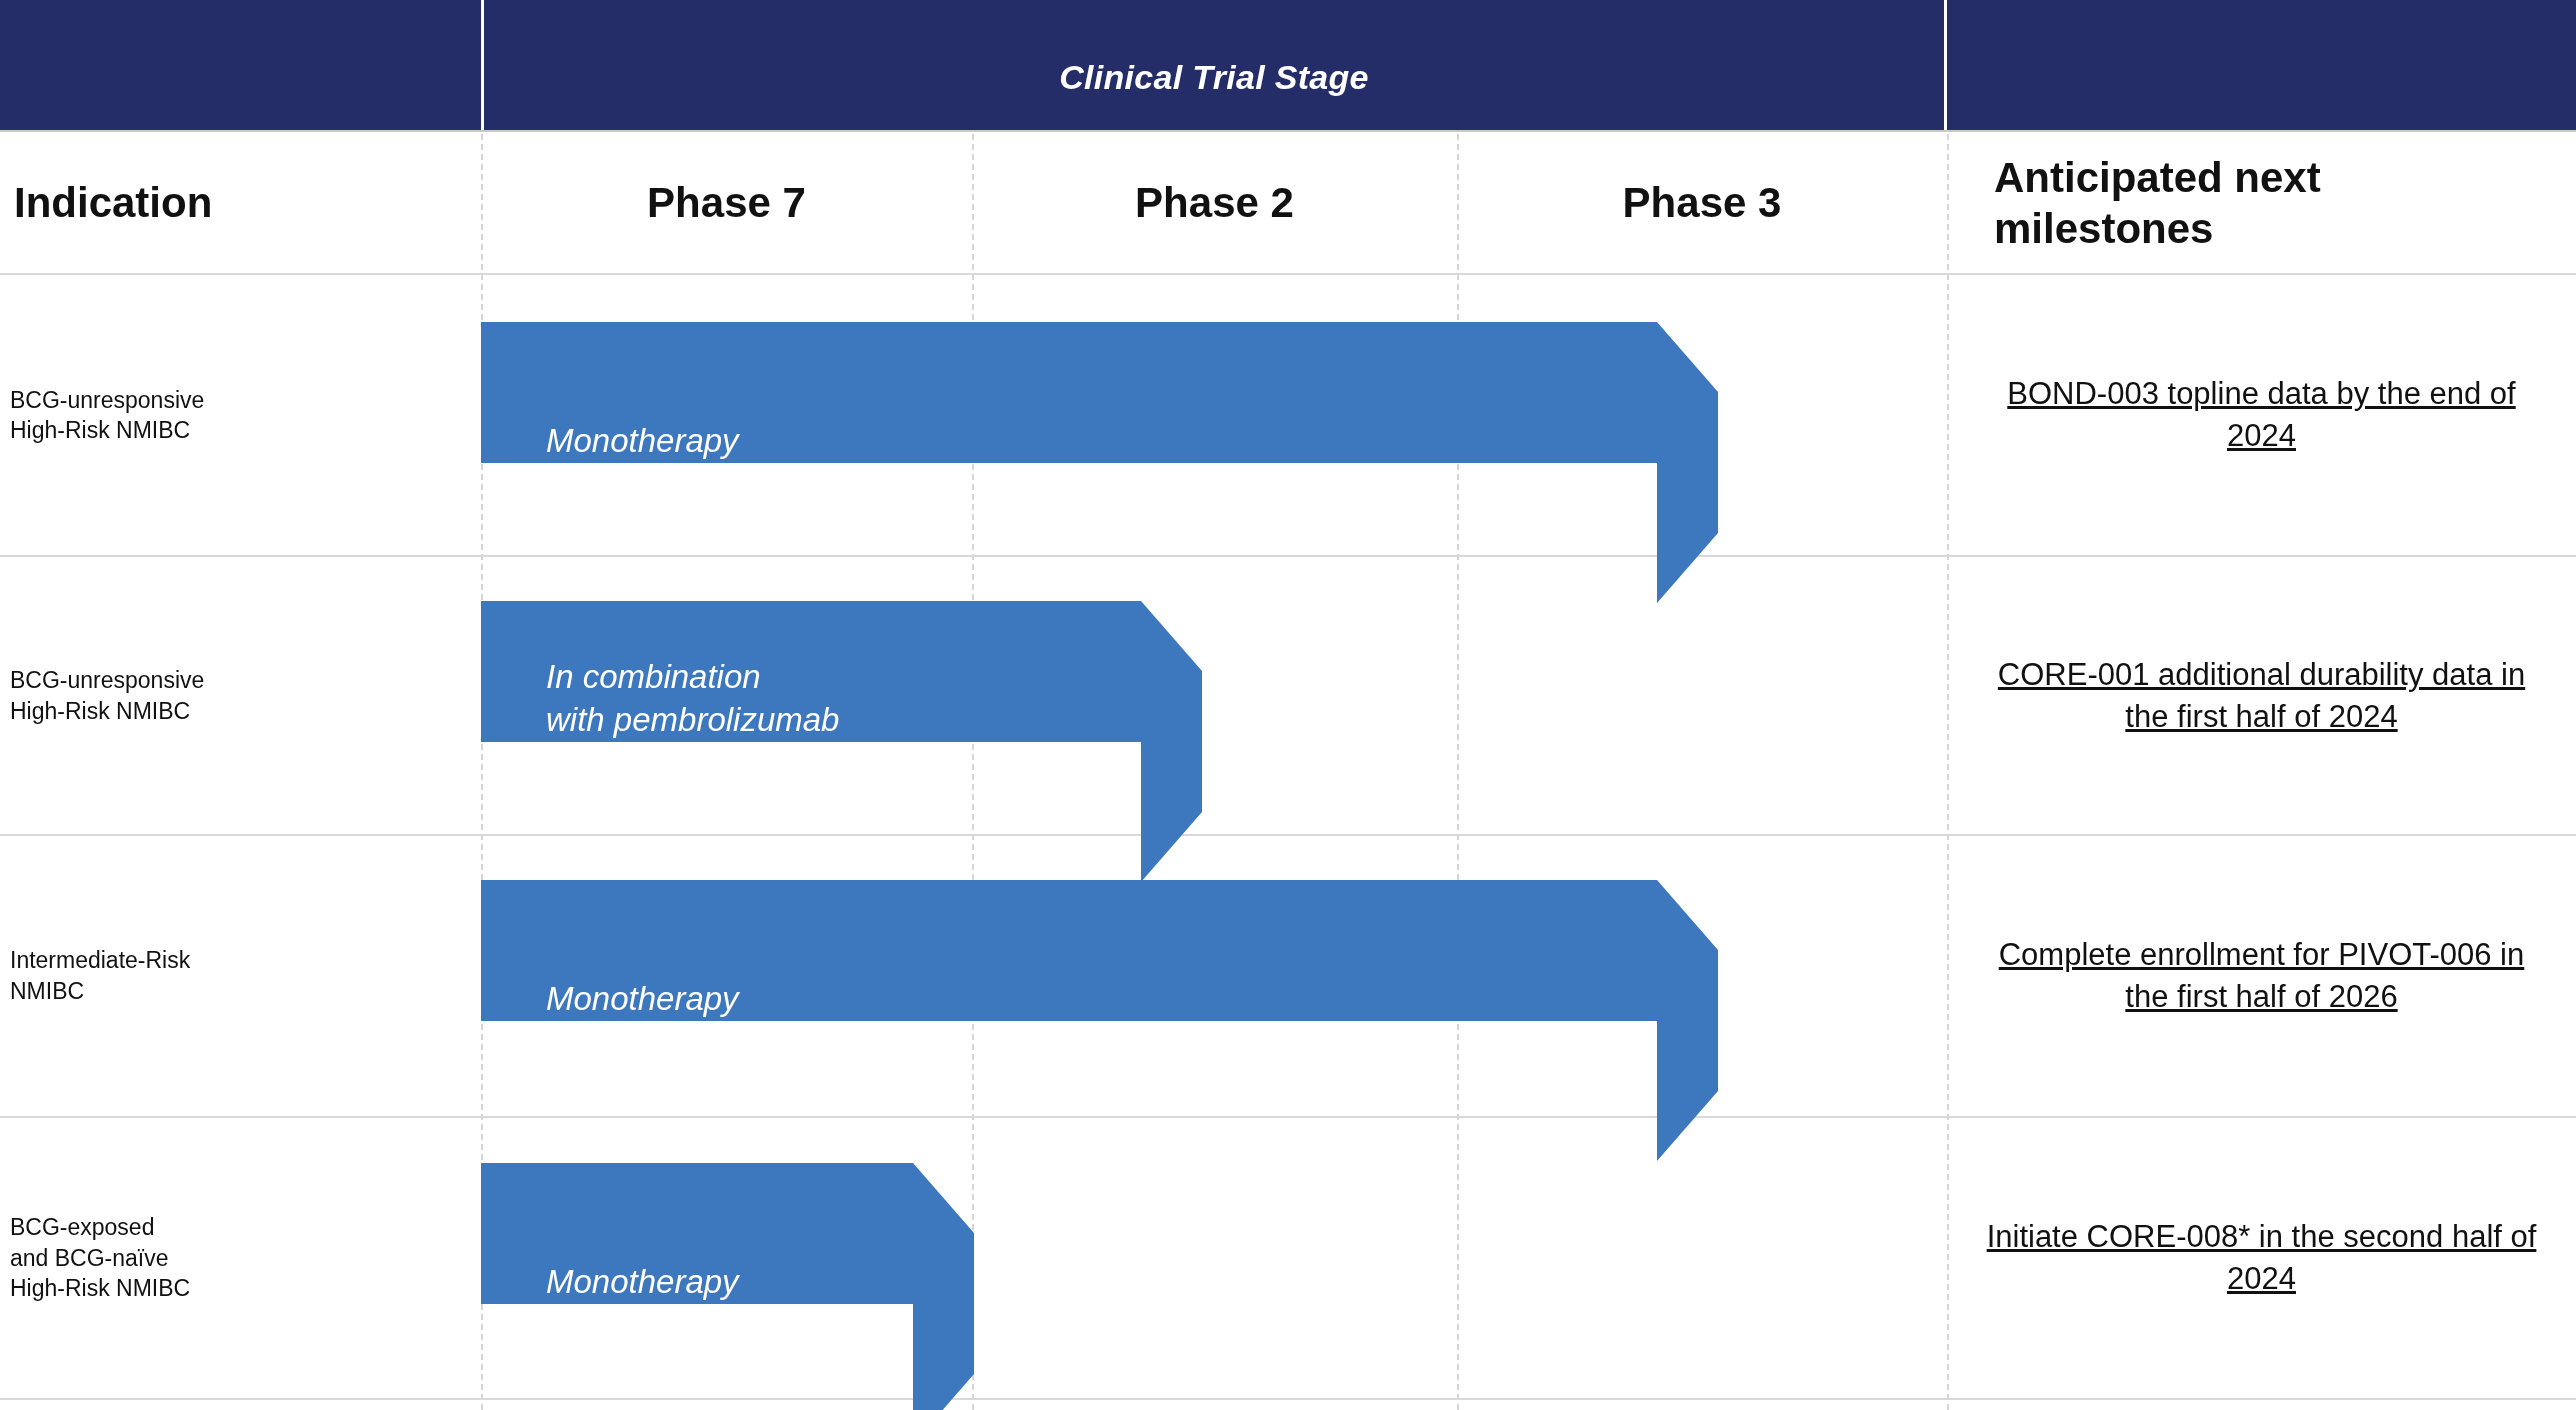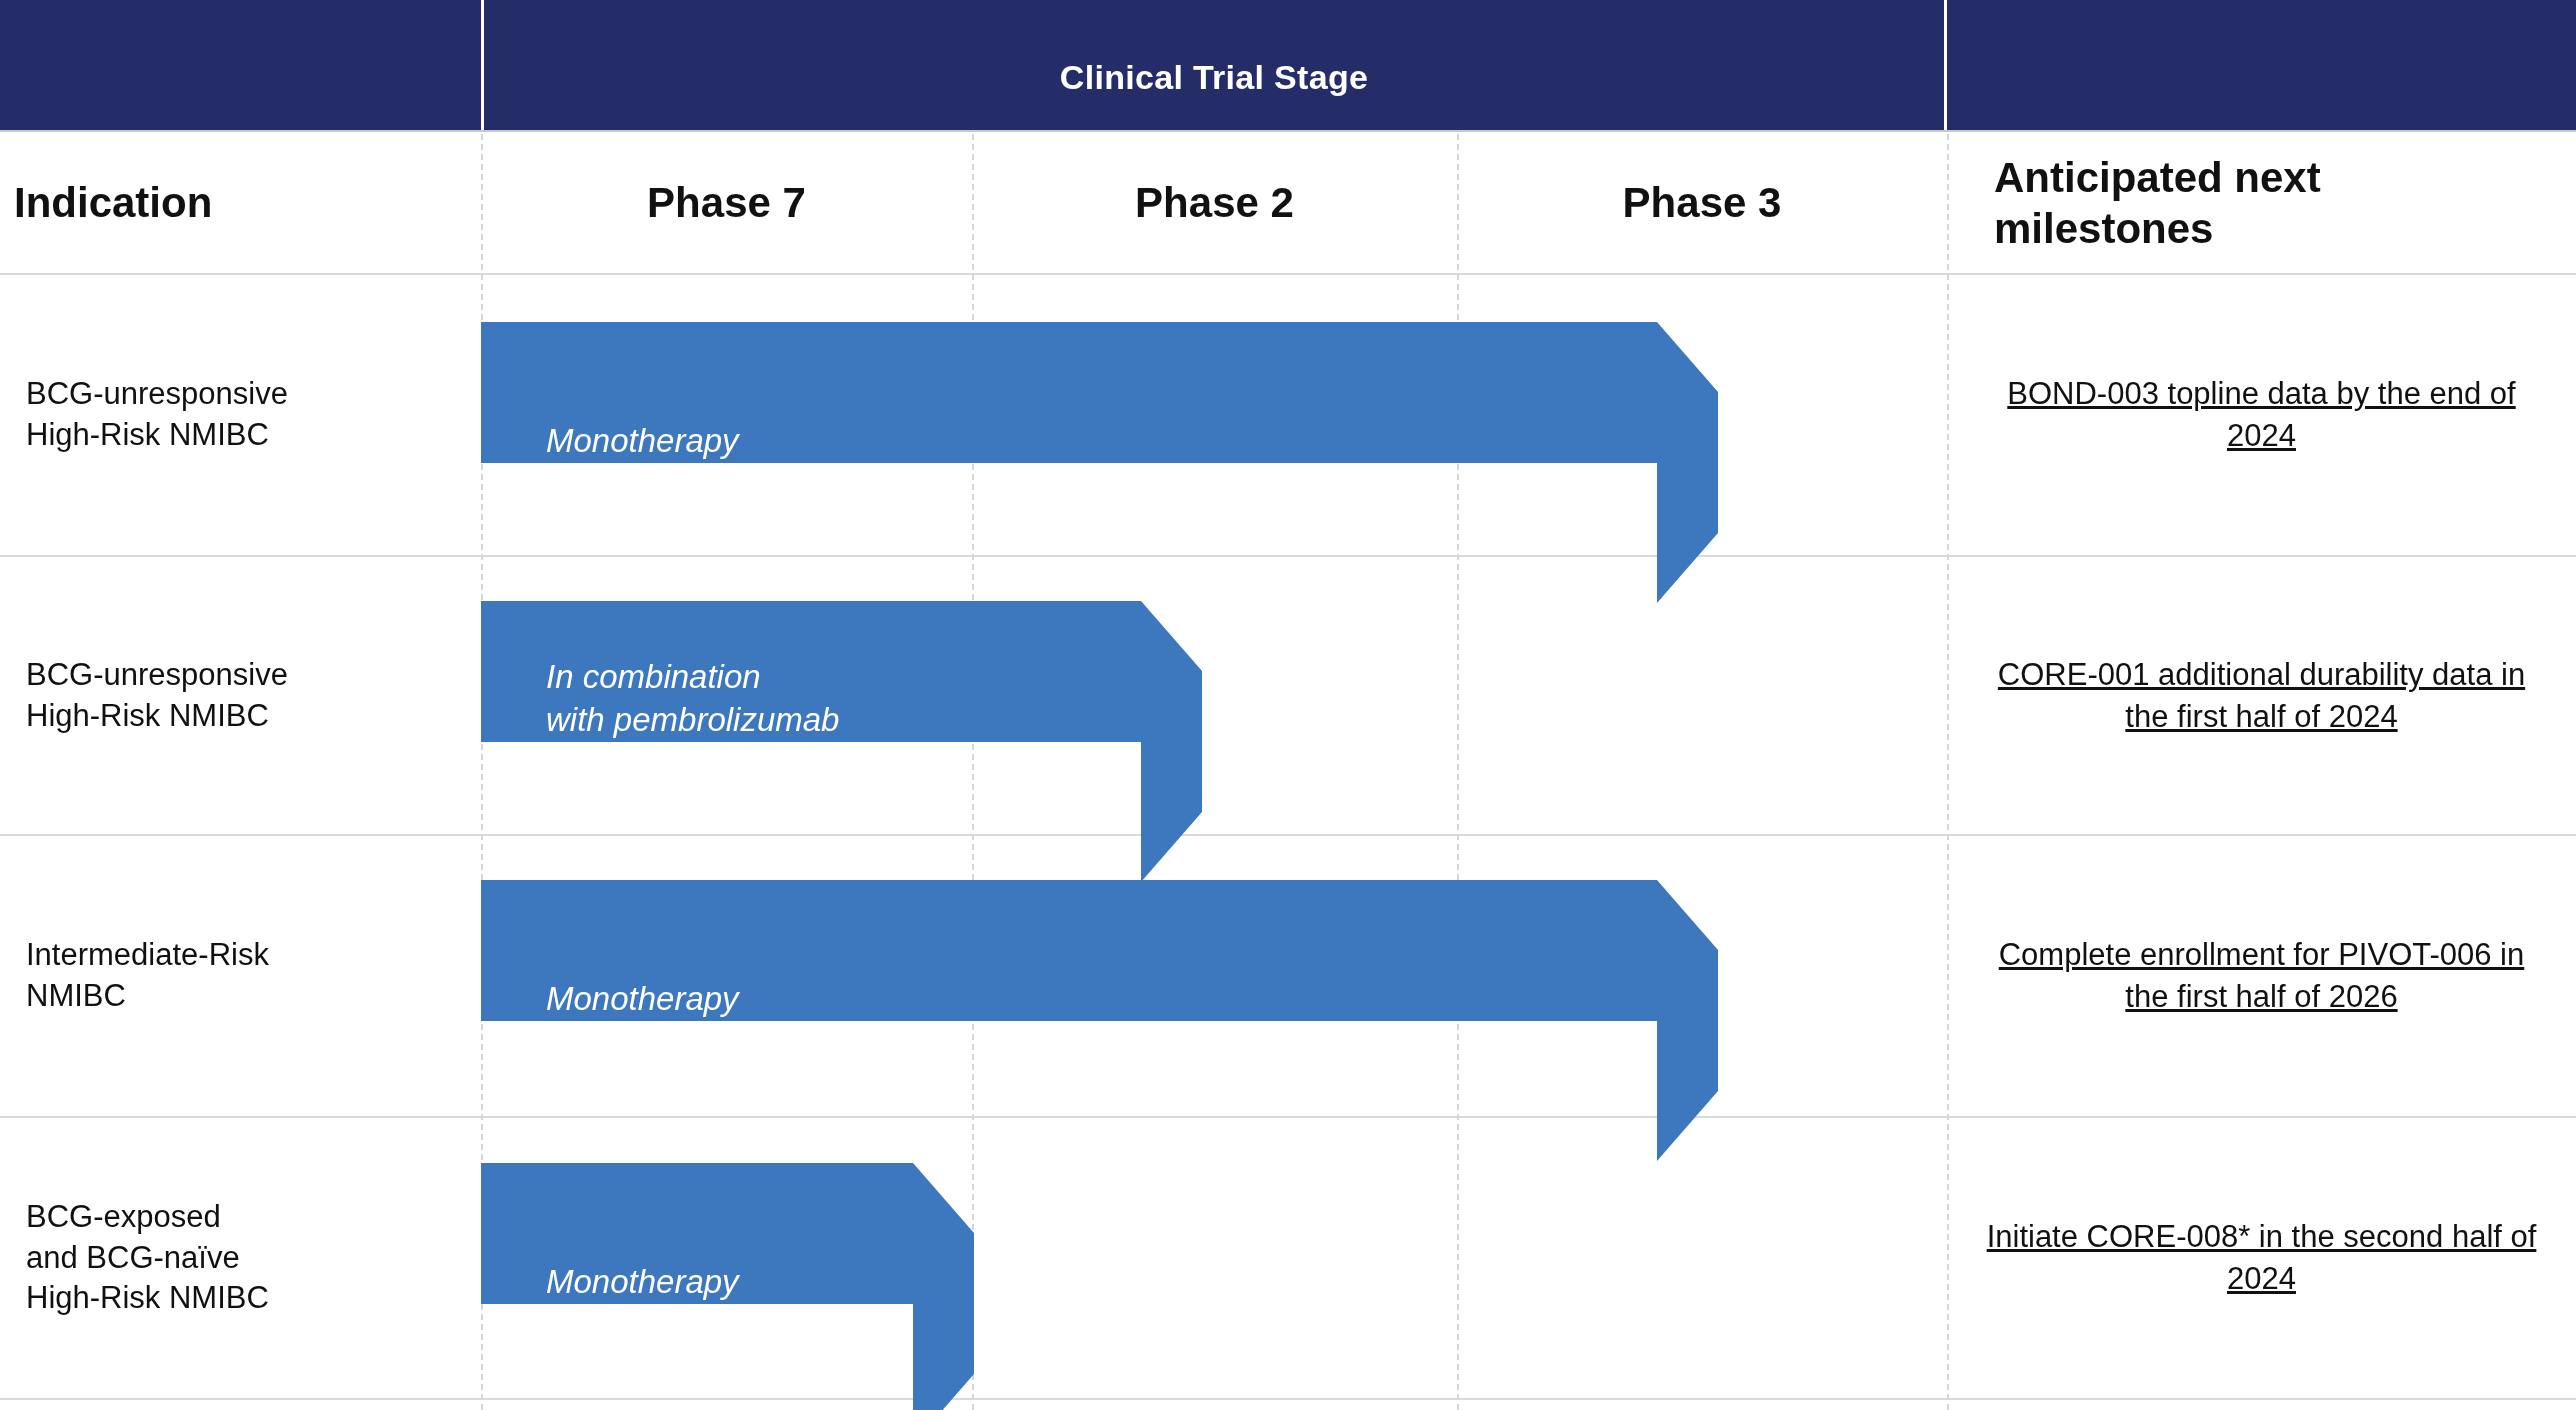--- a/index.html
+++ b/index.html
@@ -8,21 +8,21 @@
 
   #pipeline-table{position:relative;width:2576px;height:1411px;box-sizing:border-box;}
 
   
   .navy-band{position:absolute;left:0;top:0;height:131px;background:var(--navy);}
   .navy-left   {left:0px;    width:481px;}
   .navy-center {left:484px;  width:1460px;}
   .navy-right  {left:1947px; width:629px;}
   .navy-title{position:absolute;left:484px;top:0;width:1460px;height:155px;
               display:flex;align-items:center;justify-content:center;
-              color:#ffffff;font-size:34px;font-weight:bold;letter-spacing:0.3px;}
+              color:#ffffff;font-size:34px;font-weight:bold;letter-spacing:0.3px;font-style:italic;}
 
   
   .head-row{position:absolute;left:0;top:131px;width:2576px;height:144px;}
   .head-cell{position:absolute;top:0;height:144px;display:flex;align-items:center;
              font-size:42px;font-weight:bold;color:#111111;line-height:1.22;}
   .head-indication{left:0;width:481px;justify-content:flex-start;padding-left:14px;box-sizing:border-box;}
   .head-p1{left:482px;width:489px;justify-content:center;}
   .head-p2{left:972px;width:485px;justify-content:center;}
   .head-p3{left:1457px;width:490px;justify-content:center;}
   .head-ms{left:1947px;width:629px;justify-content:center;text-align:left;
@@ -32,22 +32,22 @@
   .hrule{position:absolute;left:0;width:2576px;height:2.3px;background:#c9c9cc;}
   .hrule.light{background:#d9d9dc;height:1.6px;}
 
   
   .vdash{position:absolute;top:134px;height:1276px;width:0;
          border-left:2.3px dashed #d6d6d9;}
 
   
   .row{position:absolute;left:0;width:2576px;}
   .cell-indication{position:absolute;left:0;width:468px;top:0;height:100%;
-                   display:flex;align-items:center;padding-left:26px;box-sizing:border-box;
-                   font-size:31px;line-height:1.32;color:#111111;}
+                   display:flex;align-items:center;padding-left:10px;box-sizing:border-box;
+                   font-size:23px;line-height:1.32;color:#111111;}
   .cell-milestone{position:absolute;left:1947px;width:629px;top:0;height:100%;
                   display:flex;align-items:center;justify-content:center;
                   padding:0 39px;box-sizing:border-box;text-align:center;
                   font-size:31px;line-height:1.34;color:#111111;text-decoration:underline;}
 
   
   .arrow{position:absolute;background:var(--bar);display:flex;align-items:flex-end;
          box-sizing:border-box;padding-left:48px;}
   .arrow-label{color:#ffffff;font-style:italic;font-size:33px;line-height:1.30;
                padding-left:17px;white-space:pre-line;}

